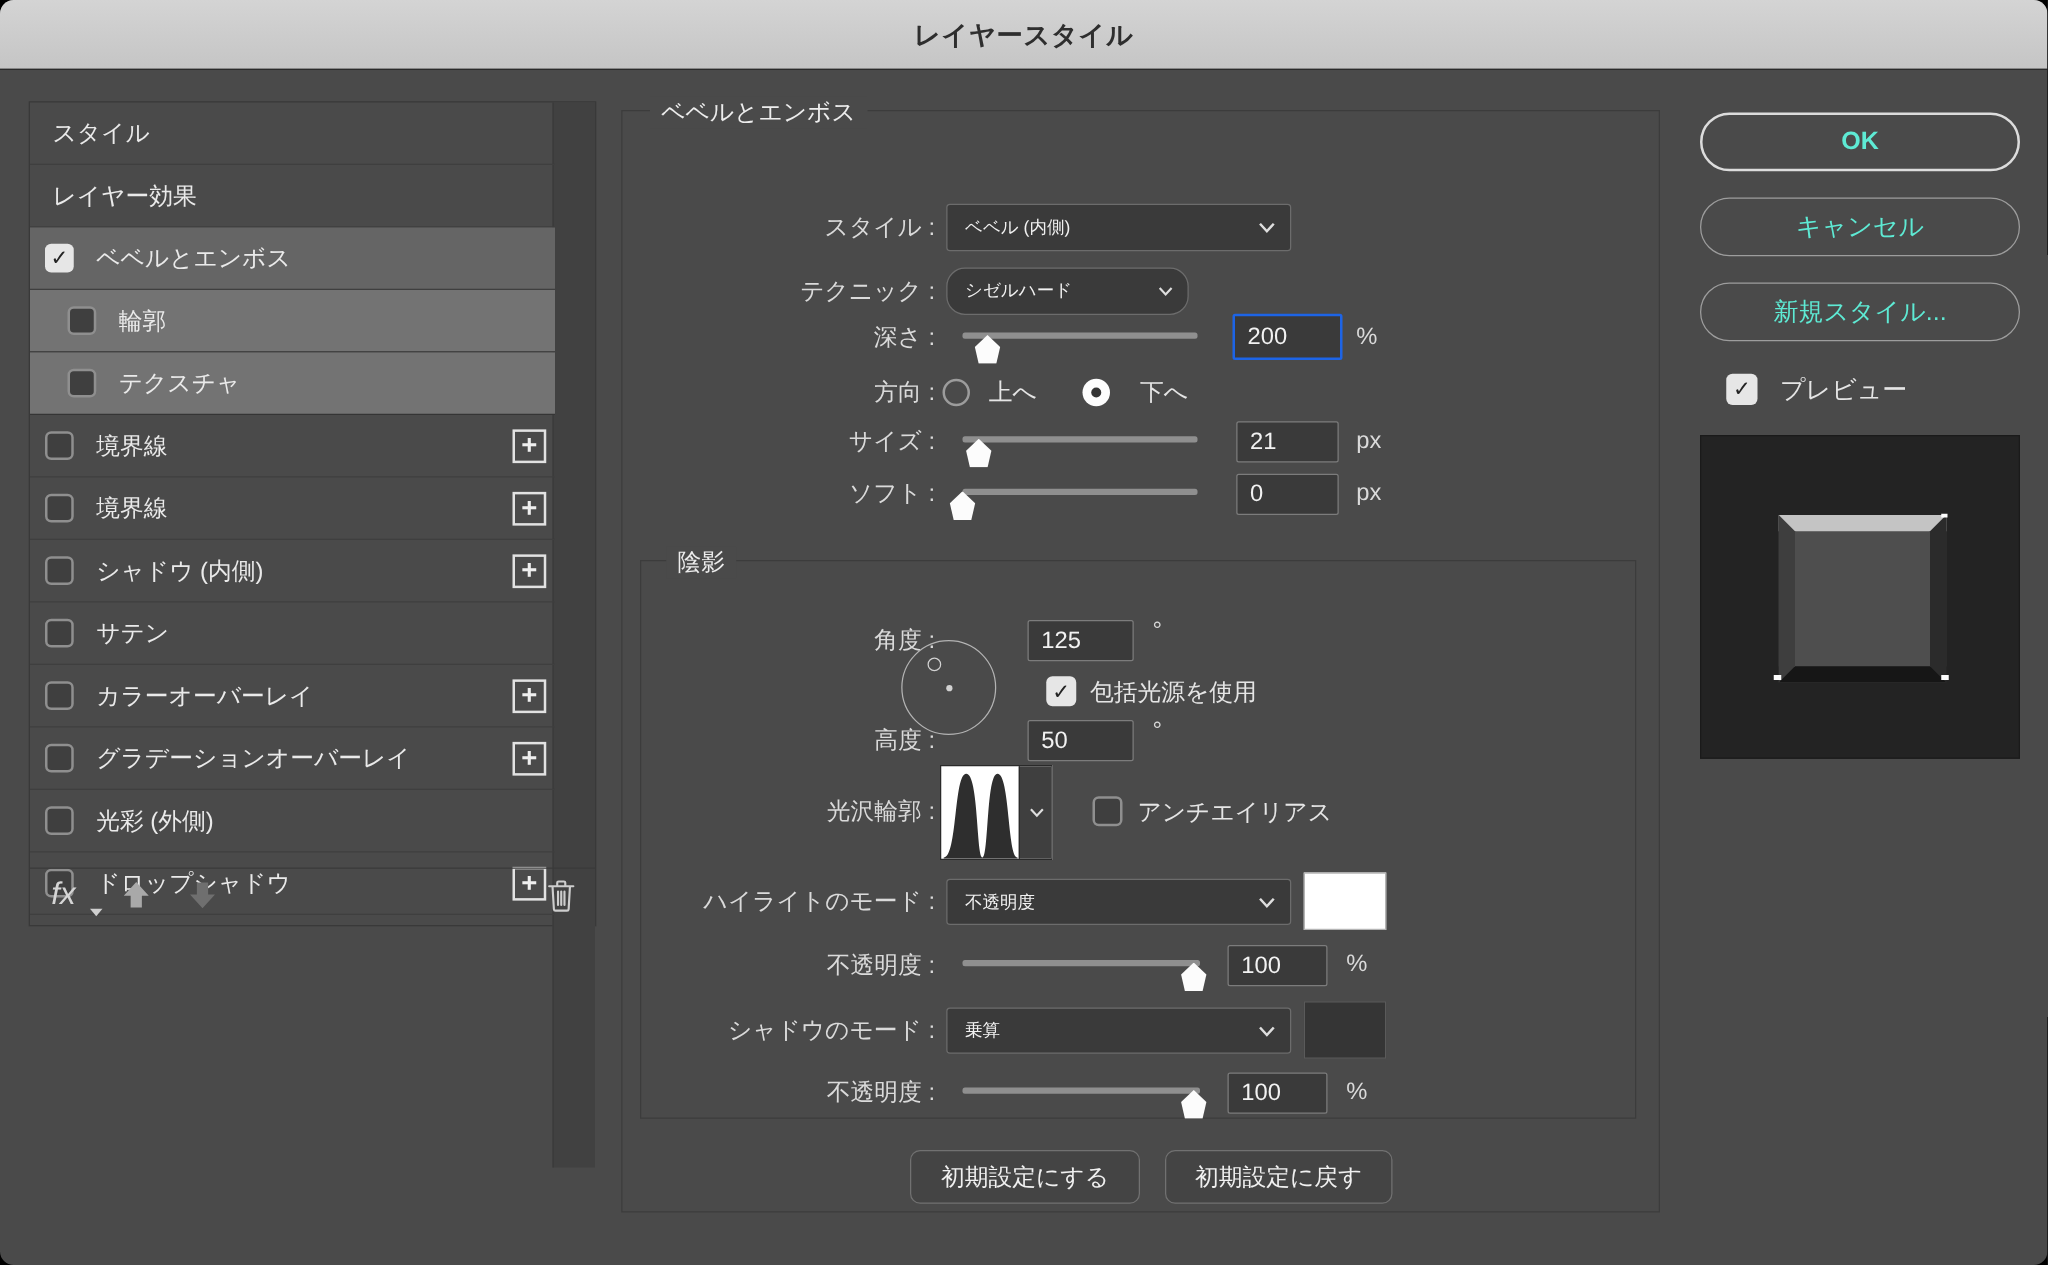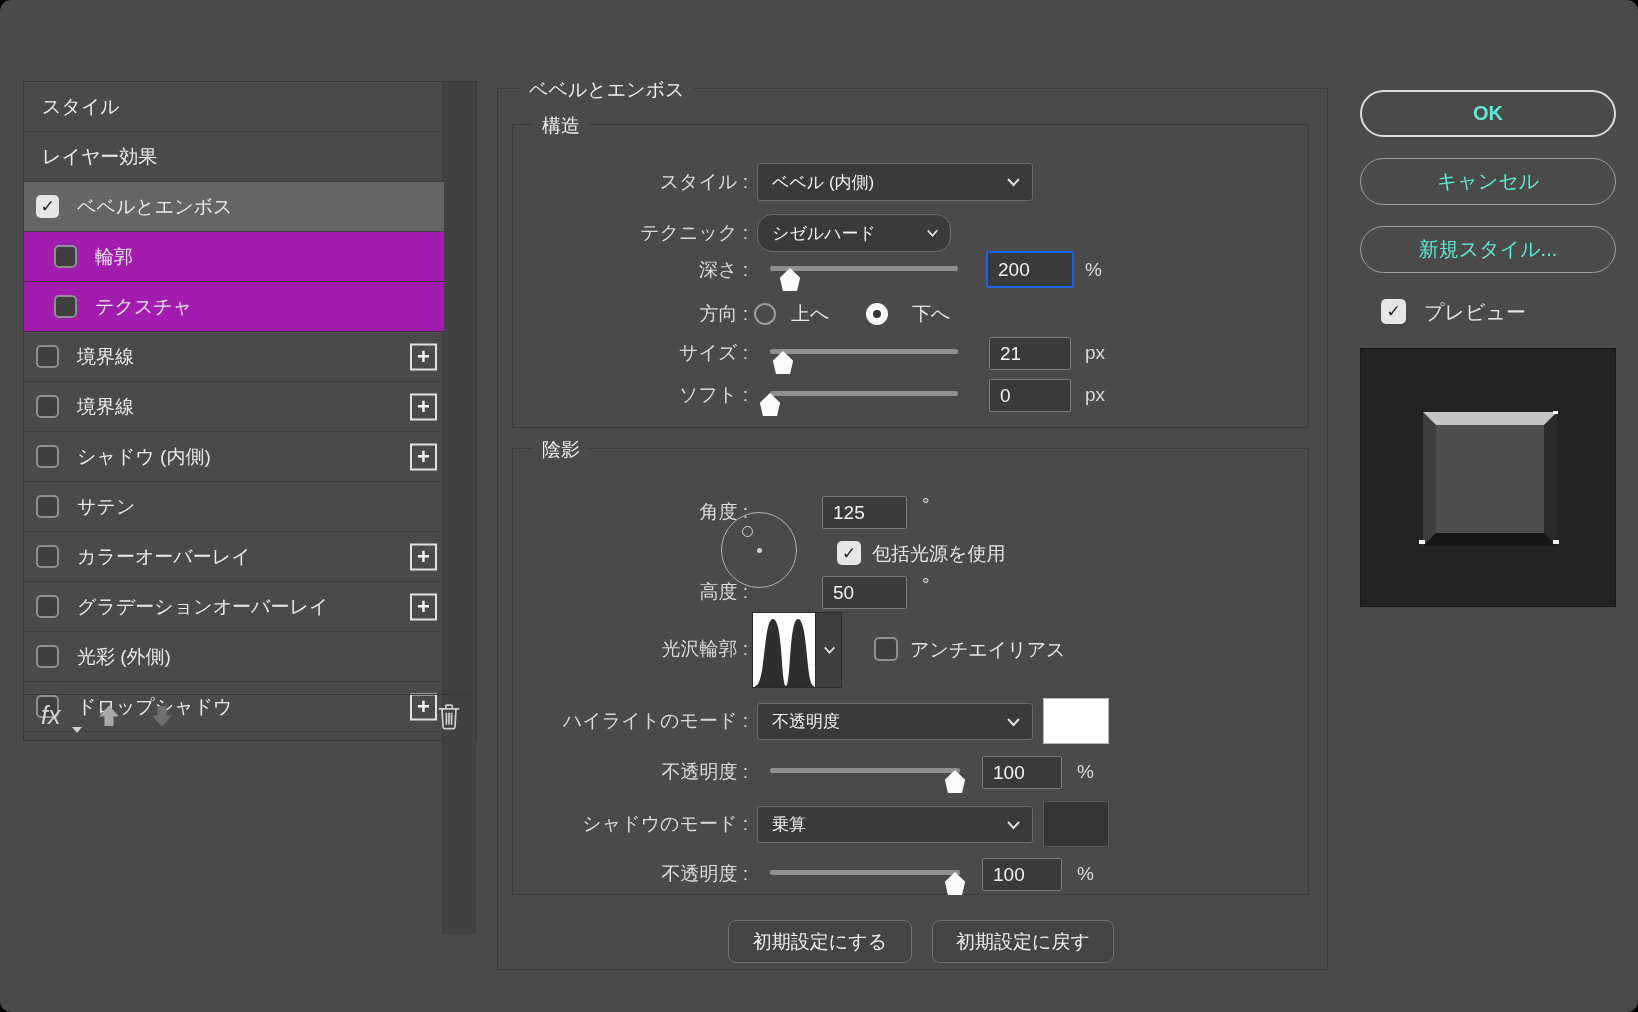--- a/index.html
+++ b/index.html
@@ -9,21 +9,21 @@
   .titlebar{position:absolute;left:0;top:0;width:100%;height:55px;
             background:linear-gradient(#d4d4d4,#c5c5c5);border-bottom:1px solid #2a2a2a;
             display:flex;align-items:center;justify-content:center;}
   .titlebar .t{font-size:21px;font-weight:bold;color:#2e2e2e;letter-spacing:.5px;}
   
   .leftpanel{position:absolute;left:23px;top:81px;width:454px;height:660px;
              border:1px solid #393939;box-sizing:border-box;background:#4a4a4a;}
   .gutter{position:absolute;right:0;top:0;width:33px;height:852px;background:#414141;border-left:1px solid #3a3a3a;}
   .rows{position:absolute;left:0;top:0;width:420px;}
   .srow{position:relative;height:49px;border-bottom:1px solid #3f3f3f;display:flex;align-items:center;font-size:19px;color:#eaeaea;}
-  .srow.sub{background:#a21caf;border-bottom:1px solid #353535;}
+  .srow.sub{background:#737373;border-bottom:1px solid #353535;}
   .srow.sel{background:#656565;}
   .slabel{margin-left:18px;}
   .srow.haschk .slabel{margin-left:18px;}
   .cb{width:23px;height:23px;border-radius:5px;border:2px solid #8f8f8f;box-sizing:border-box;background:#3f3f3f;
       display:flex;align-items:center;justify-content:center;flex:0 0 auto;}
   .cb.checked{background:#e6e6e6;border:none;}
   .cb .tick{color:#242424;font-weight:bold;font-size:17px;line-height:1;}
   .srow .cb{margin-left:12px;}
   .srow.sub .cb{margin-left:30px;}
   .plusbox{position:absolute;right:7px;top:50%;transform:translateY(-50%);width:27px;height:27px;
@@ -33,21 +33,21 @@
   .fx{position:absolute;left:17px;top:6px;font-size:25px;font-style:italic;color:#d5d5d5;}
   .fxcaret{position:absolute;left:48px;top:32px;width:0;height:0;border-left:5px solid transparent;
            border-right:5px solid transparent;border-top:6px solid #cfcfcf;}
   .icoabs{position:absolute;}
   
   .fs{position:absolute;border:1px solid #3c3c3c;box-sizing:border-box;}
   .fs .legend{position:absolute;top:-12px;left:22px;background:#4a4a4a;padding:0 9px;font-size:19px;color:#ededed;}
   
   .flabel{position:absolute;text-align:right;color:#dadada;font-size:19px;transform:translateY(-50%);}
   .dd{position:absolute;background:#3a3a3a;border:1px solid #6c6c6c;border-radius:3px;box-sizing:border-box;
-      color:#f1f1f1;font-size:17px;display:flex;align-items:center;padding:0 14px;}
+      color:#f1f1f1;font-size:14px;display:flex;align-items:center;padding:0 14px;}
   .chev{position:absolute;right:11px;top:50%;transform:translateY(-50%);line-height:0;}
   .numbox{position:absolute;background:#3a3a3a;border:1px solid #7c7c7c;border-radius:2px;box-sizing:border-box;
           color:#f2f2f2;font-size:19px;padding:0 0 0 10px;font-family:"Liberation Sans","DejaVu Sans",sans-serif;outline:none;}
   .numbox.focused{border:2px solid #1d64e6;}
   .unit{position:absolute;color:#dadada;font-size:19px;transform:translateY(-50%);}
   .track{position:absolute;height:5px;background:#8f8f8f;border-radius:2px;}
   .thumb{position:absolute;width:22px;height:23px;background:#fcfcfc;
          clip-path:polygon(50% 0%,96% 42%,82% 100%,18% 100%,4% 42%);
          filter:drop-shadow(0 0 1.5px #1c1c1c);}
   .radio{position:absolute;width:22px;height:22px;border-radius:50%;border:2.5px solid #9c9c9c;box-sizing:border-box;}
@@ -71,20 +71,23 @@
   .previewbox{position:absolute;left:1360px;top:348px;width:256px;height:259px;background:#232323;border:1px solid #1a1a1a;box-sizing:border-box;}
   .bevelsq{position:absolute;left:62px;top:63px;width:134px;height:134px;box-sizing:border-box;background:#4e4e4e;
            border-top:13px solid #c4c4c4;border-left:13px solid #3e3e3e;border-right:13px solid #2b2b2b;border-bottom:13px solid #161616;}
   .glint{position:absolute;background:#fdfdfd;}
 </style>
 </head>
 <body>
 
 <div class="stage">
 
+  <div class="titlebar">
+    <span class="t">レイヤースタイル</span>
+  </div>
 
   <div class="leftpanel">
     <div class="gutter"></div>
     <div class="rows">
 
       <div class="srow">
         <span class="slabel">スタイル</span>
       </div>
 
       <div class="srow">
@@ -175,23 +178,20 @@
           <path d="M3 6.5 H21 M9 6.5 V4 Q9 3 10 3 H14 Q15 3 15 4 V6.5 M5.5 6.5 L6.5 23.5 Q6.6 24.7 7.7 24.7 H16.3 Q17.4 24.7 17.5 23.5 L18.5 6.5 M9.6 10.5 V20.5 M12 10.5 V20.5 M14.4 10.5 V20.5" stroke="#cdcdcd" stroke-width="1.6" fill="none" stroke-linecap="round"></path>
         </svg>
       </span>
     </div>
   </div>
 
   <div class="fs" style="left:497px;top:88px;width:831px;height:882px;">
     <span class="legend">ベベルとエンボス</span>
   </div>
 
-  <div class="fs" style="left:512px;top:124px;width:797px;height:304px;">
-    <span class="legend" style="left:20px;">構造</span>
-  </div>
 
   <div class="flabel" style="left:520px;width:228px;top:182px;">スタイル :</div>
   <div class="dd" style="left:757px;top:163px;width:276px;height:38px;">
     <span>ベベル (内側)</span>
     <span class="chev">
       <svg width="15" height="10" viewBox="0 0 15 10">
           <path d="M2 2 L7.5 8 L13 2" stroke="#dedede" stroke-width="2" fill="none"></path>
         </svg>
     </span>
   </div>

